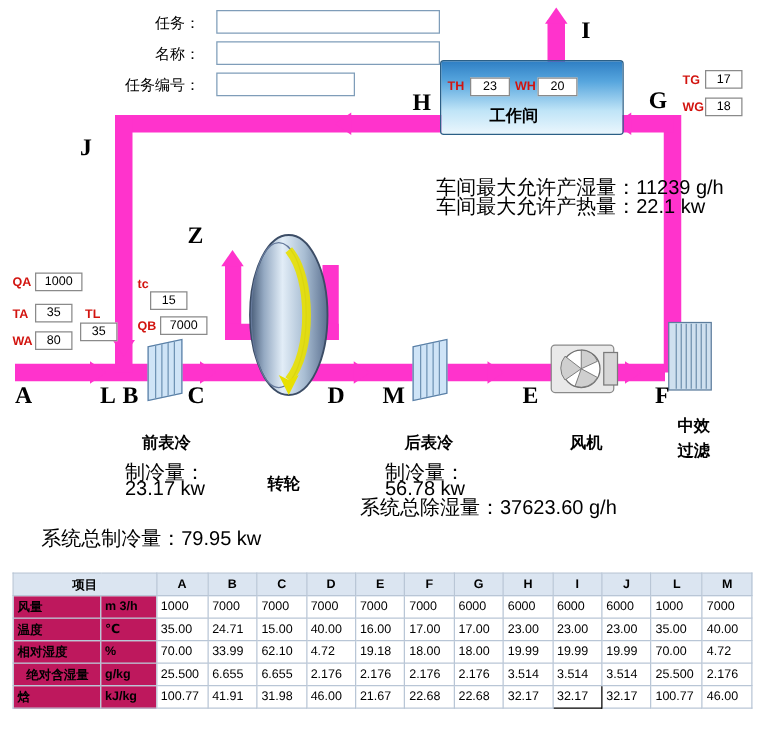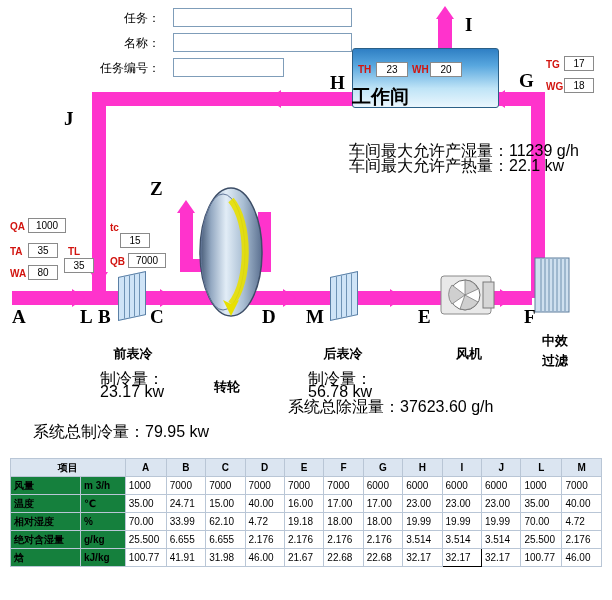--- a/index.html
+++ b/index.html
@@ -32,38 +32,38 @@
   
   .cnlabel{position:absolute;font-size:13px;font-weight:bold;color:#000;text-align:center;}
   .smalltext{position:absolute;font-size:16px;color:#000;line-height:13px;}
 
   
   .workroom{
     position:absolute;left:352px;top:48px;width:145px;height:58px;
     border:1px solid #2b5f86;border-radius:3px;
     background:linear-gradient(180deg,#2f7fc4 0%, #57a6de 28%, #bfe4f7 68%, #eaf6fd 100%);
   }
-  .workroom-title{position:absolute;left:352px;top:84px;width:118px;font-size:19px;font-weight:bold;color:#000;}
+  .workroom-title{position:absolute;left:352px;top:84px;width:118px;text-align:center;font-size:13px;font-weight:bold;color:#000;}
 
   
   .pipe{position:absolute;background:#ff33cc;}
   .arrowR{position:absolute;width:0;height:0;border-top:9px solid transparent;border-bottom:9px solid transparent;border-left:13px solid #ff33cc;}
   .arrowL{position:absolute;width:0;height:0;border-top:9px solid transparent;border-bottom:9px solid transparent;border-right:13px solid #ff33cc;}
   .arrowU{position:absolute;width:0;height:0;border-left:9px solid transparent;border-right:9px solid transparent;border-bottom:13px solid #ff33cc;}
   .arrowD{position:absolute;width:0;height:0;border-left:9px solid transparent;border-right:9px solid transparent;border-top:13px solid #ff33cc;}
 
   
   .coil{position:absolute;width:26px;height:42px;background:#cfe4f7;border:1px solid #5a7fa5;transform:skewY(-12deg);}
   .coil i{position:absolute;top:0;bottom:0;width:1px;background:#6f93b5;}
   
   .tablewrap{position:absolute;left:10px;top:458px;width:592px;}
   table{border-collapse:collapse;font-size:10px;width:592px;background:#fff;}
   th,td{border:1px solid #b9c6d6;padding:1px 2px;height:15px;}
   thead th{background:#dbe5f1;font-weight:bold;text-align:center;color:#000;}
-  td.rowhead{background:#15803d;font-weight:bold;white-space:nowrap;text-align:left;padding-left:3px;}
+  td.rowhead{background:#be185d;font-weight:bold;white-space:nowrap;text-align:left;padding-left:3px;}
   td.val{text-align:left;padding-left:3px;}
   td.sel{border:1px solid #000;background:#fff;}
   .unit{font-weight:normal;}
 </style>
 </head>
 <body>
 
 <div id="stage">
 
   <div class="flabel" style="left:100px;top:10px;width:60px;">任务：</div>
@@ -276,21 +276,21 @@
             <td class="val">19.18</td>
             <td class="val">18.00</td>
             <td class="val">18.00</td>
             <td class="val">19.99</td>
             <td class="val">19.99</td>
             <td class="val">19.99</td>
             <td class="val">70.00</td>
             <td class="val">4.72</td>
           </tr>
           <tr>
-            <td class="rowhead" style="width: 70px;">绝对含湿量</td>
+            <td class="rowhead" style="width: 70px; text-align: center;">绝对含湿量</td>
             <td class="rowhead unit" style="width: 44px;">g/kg</td>
             <td class="val">25.500</td>
             <td class="val">6.655</td>
             <td class="val">6.655</td>
             <td class="val">2.176</td>
             <td class="val">2.176</td>
             <td class="val">2.176</td>
             <td class="val">2.176</td>
             <td class="val">3.514</td>
             <td class="val">3.514</td>

